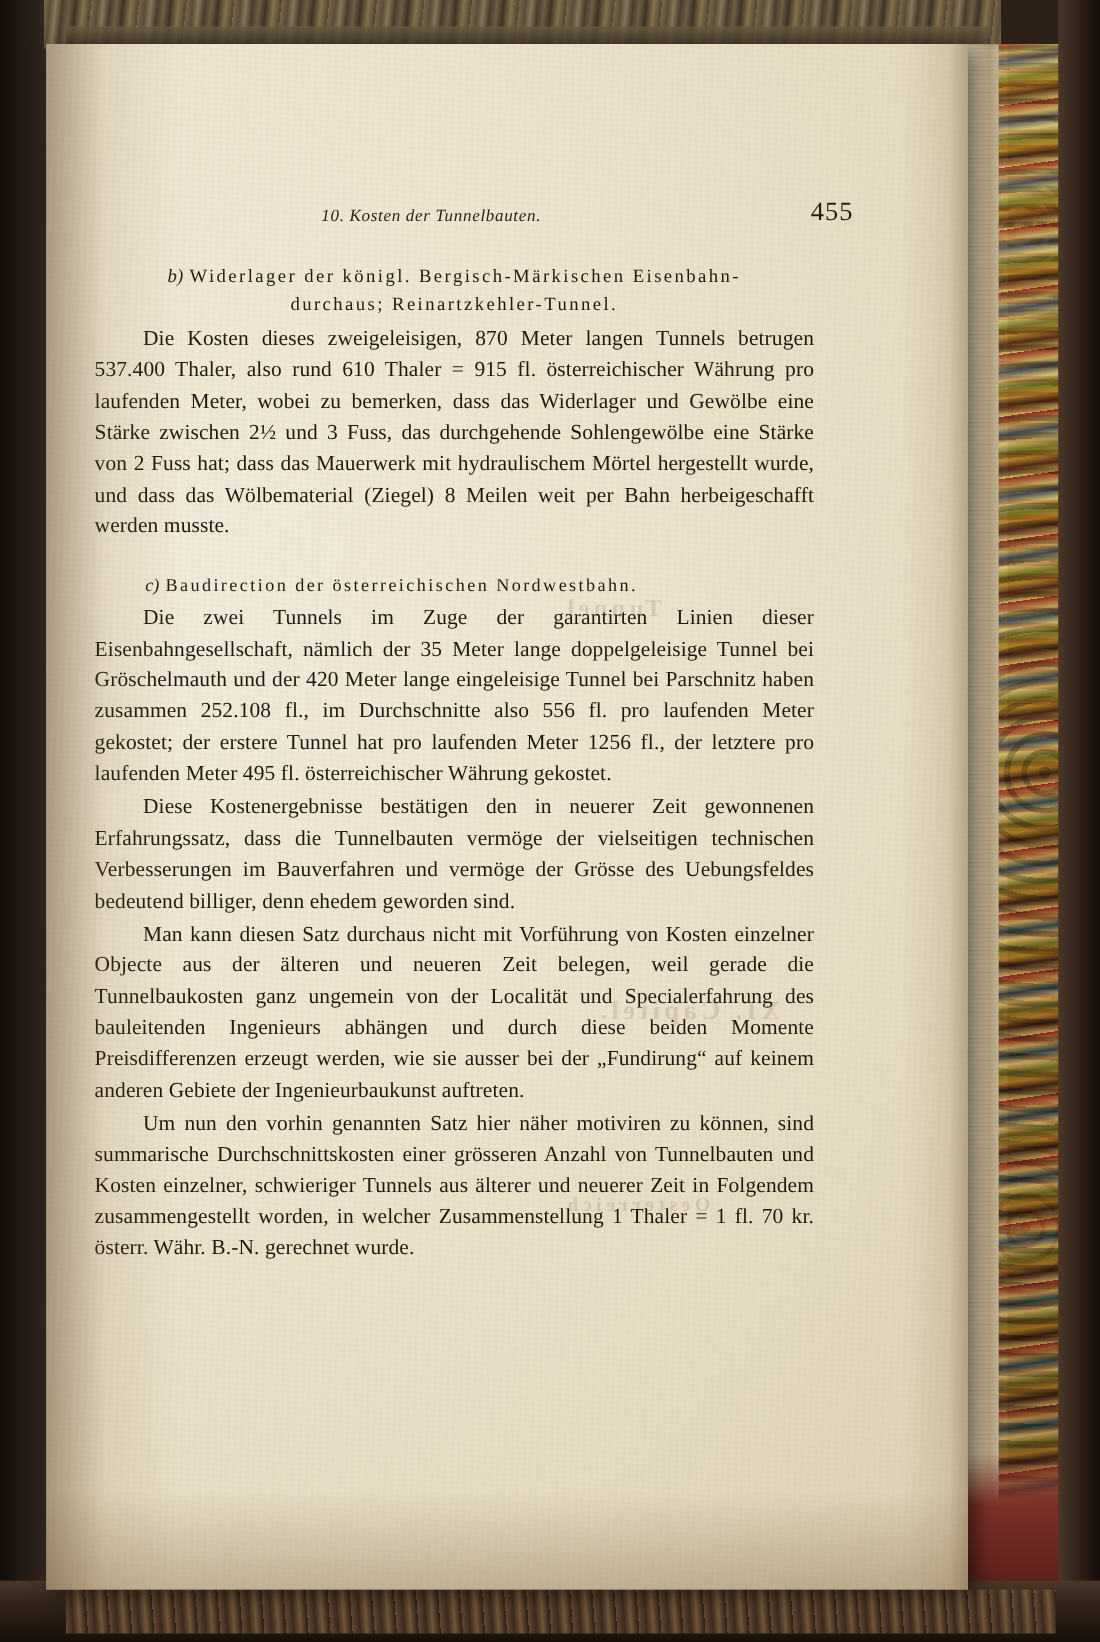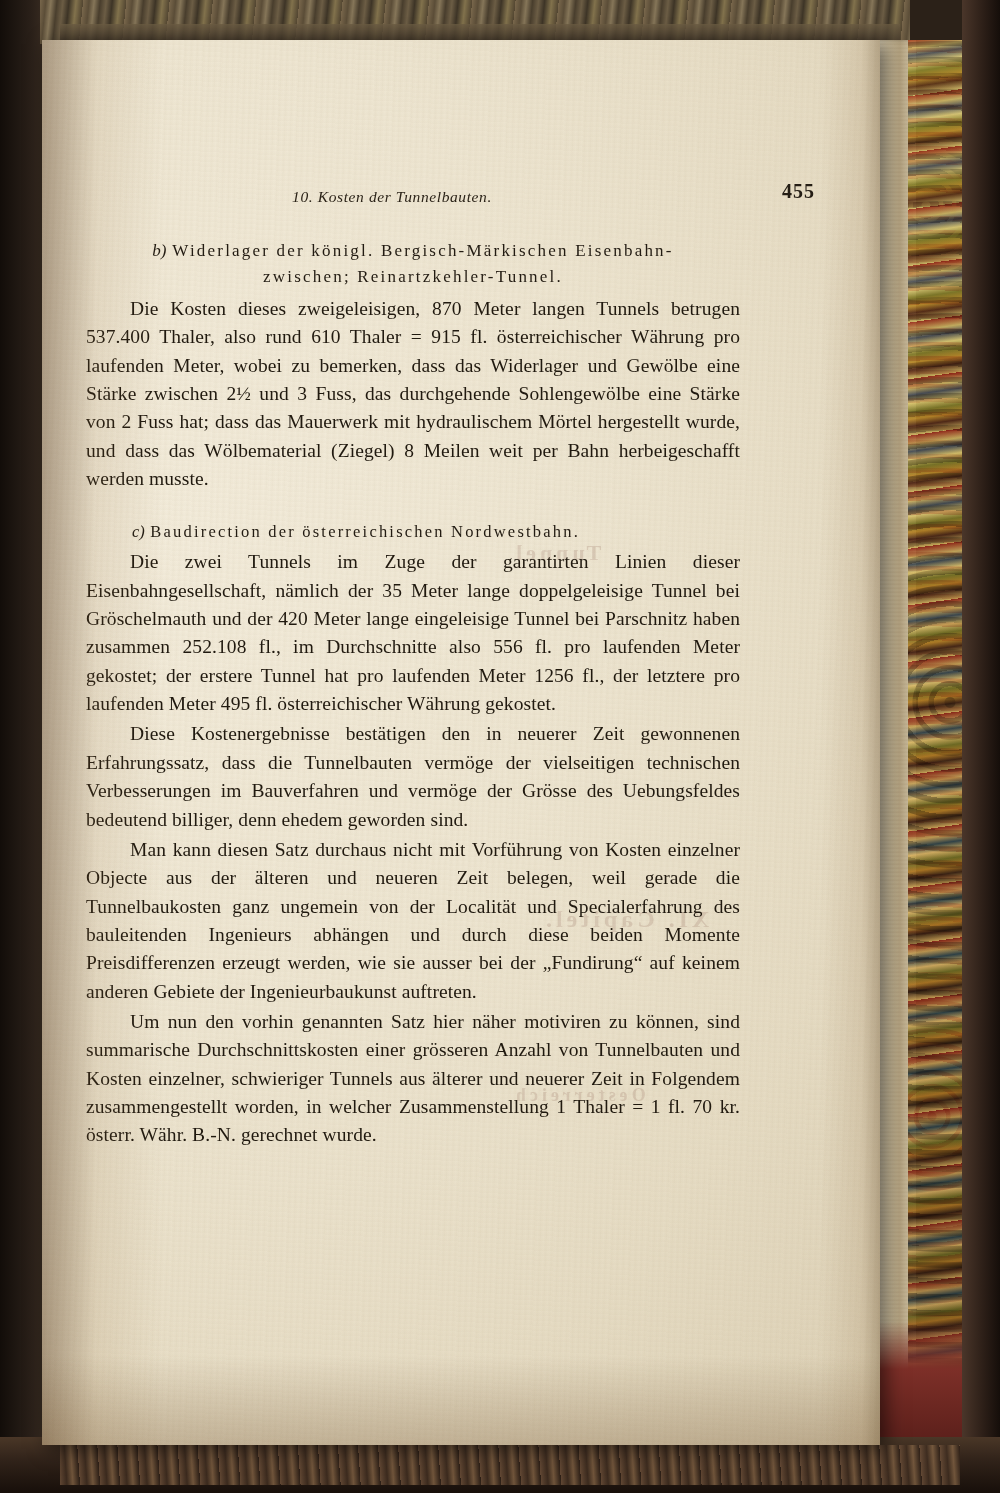--- a/index.html
+++ b/index.html
@@ -154,40 +154,38 @@
     background: linear-gradient(180deg, rgba(120,40,34,0.0) 0%, #7d2f28 40%, #5c201b 100%);
   }
 
   
   .content {
     position: absolute;
     left: 0; top: 0;
     width: 838px;
     height: 1097px;
     color: #201a12;
-    padding-left: 39px;
   }
   .running-head {
     position: absolute;
     left: 0; top: 148px;
     width: 700px;
     text-align: center;
     font-style: italic;
     font-size: 15.5px;
     letter-spacing: 0.6px;
     color: #2b2318;
   }
   .folio {
     position: absolute;
     right: 104px;
     top: 140px;
-    font-size: 20px;
+    font-size: 24px;
     letter-spacing: 1px;
     color: #241d14;
-    font-weight: bold;
   }
 
   .textcol {
     position: absolute;
     left: 44px;
     top: 196px;
     width: 654px;
   }
 
   .subhead {
@@ -275,21 +273,21 @@
 
       <div class="running-head">10. Kosten der Tunnelbauten.</div>
 
       <div class="folio">455</div>
 
       <div class="textcol">
 
         <div class="subhead subhead-b">
           <span class="it">b)</span>
           <span class="sp">Widerlager der königl. Bergisch-Märkischen Eisenbahn-</span><br>
-          <span class="sp">zwischen; Reinartzkehler-Tunnel.</span>
+          <span class="sp">durchaus; Reinartzkehler-Tunnel.</span>
         </div>
 
         <p class="body">Die Kosten dieses zweigeleisigen, 870 Meter langen Tunnels betrugen 537.400 Thaler, also rund 610 Thaler = 915 fl. österreichischer Währung pro laufenden Meter, wobei zu bemerken, dass das Widerlager und Gewölbe eine Stärke zwischen 2½ und 3 Fuss, das durchgehende Sohlengewölbe eine Stärke von 2 Fuss hat; dass das Mauerwerk mit hydraulischem Mörtel hergestellt wurde, und dass das Wölbematerial (Ziegel) 8 Meilen weit per Bahn herbeigeschafft werden musste.</p>
 
         <div class="subhead subhead-c">
           <span class="it">c)</span>
           <span class="sp">Baudirection der österreichischen Nordwestbahn.</span>
         </div>
 
         <p class="body">Die zwei Tunnels im Zuge der garantirten Linien dieser Eisenbahngesellschaft, nämlich der 35 Meter lange doppelgeleisige Tunnel bei Gröschelmauth und der 420 Meter lange eingeleisige Tunnel bei Parschnitz haben zusammen 252.108 fl., im Durchschnitte also 556 fl. pro laufenden Meter gekostet; der erstere Tunnel hat pro laufenden Meter 1256 fl., der letztere pro laufenden Meter 495 fl. österreichischer Währung gekostet.</p>

